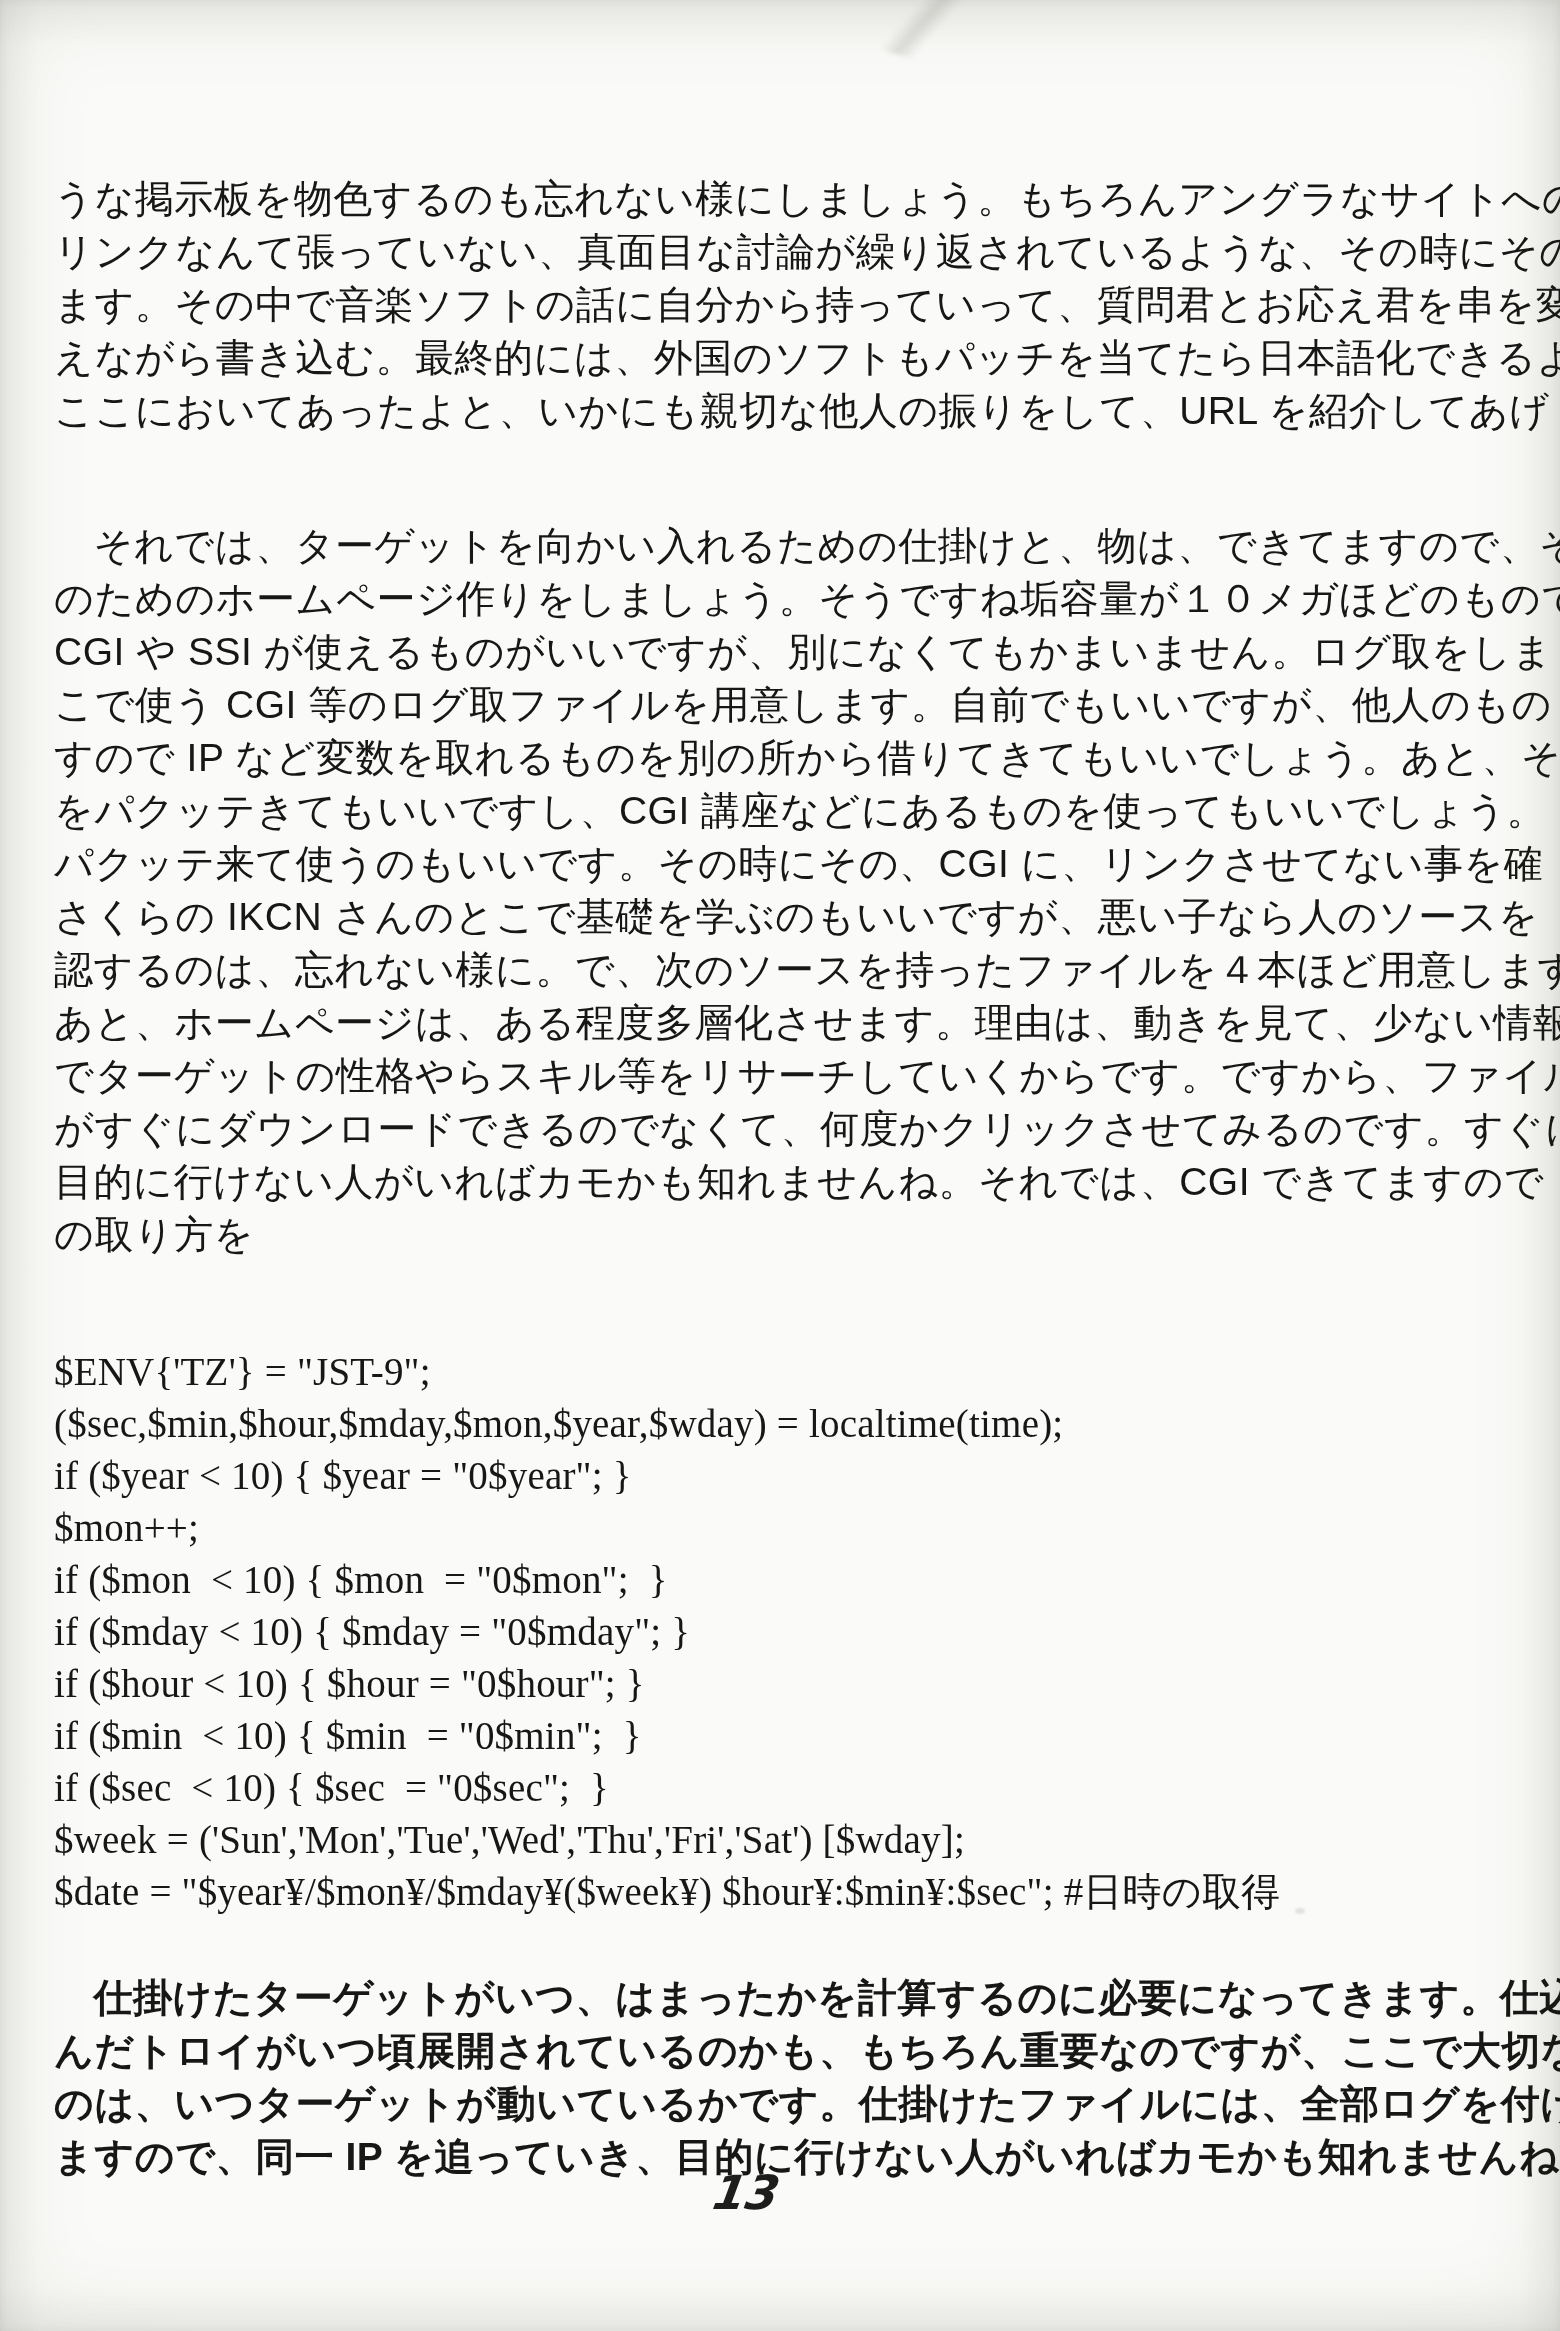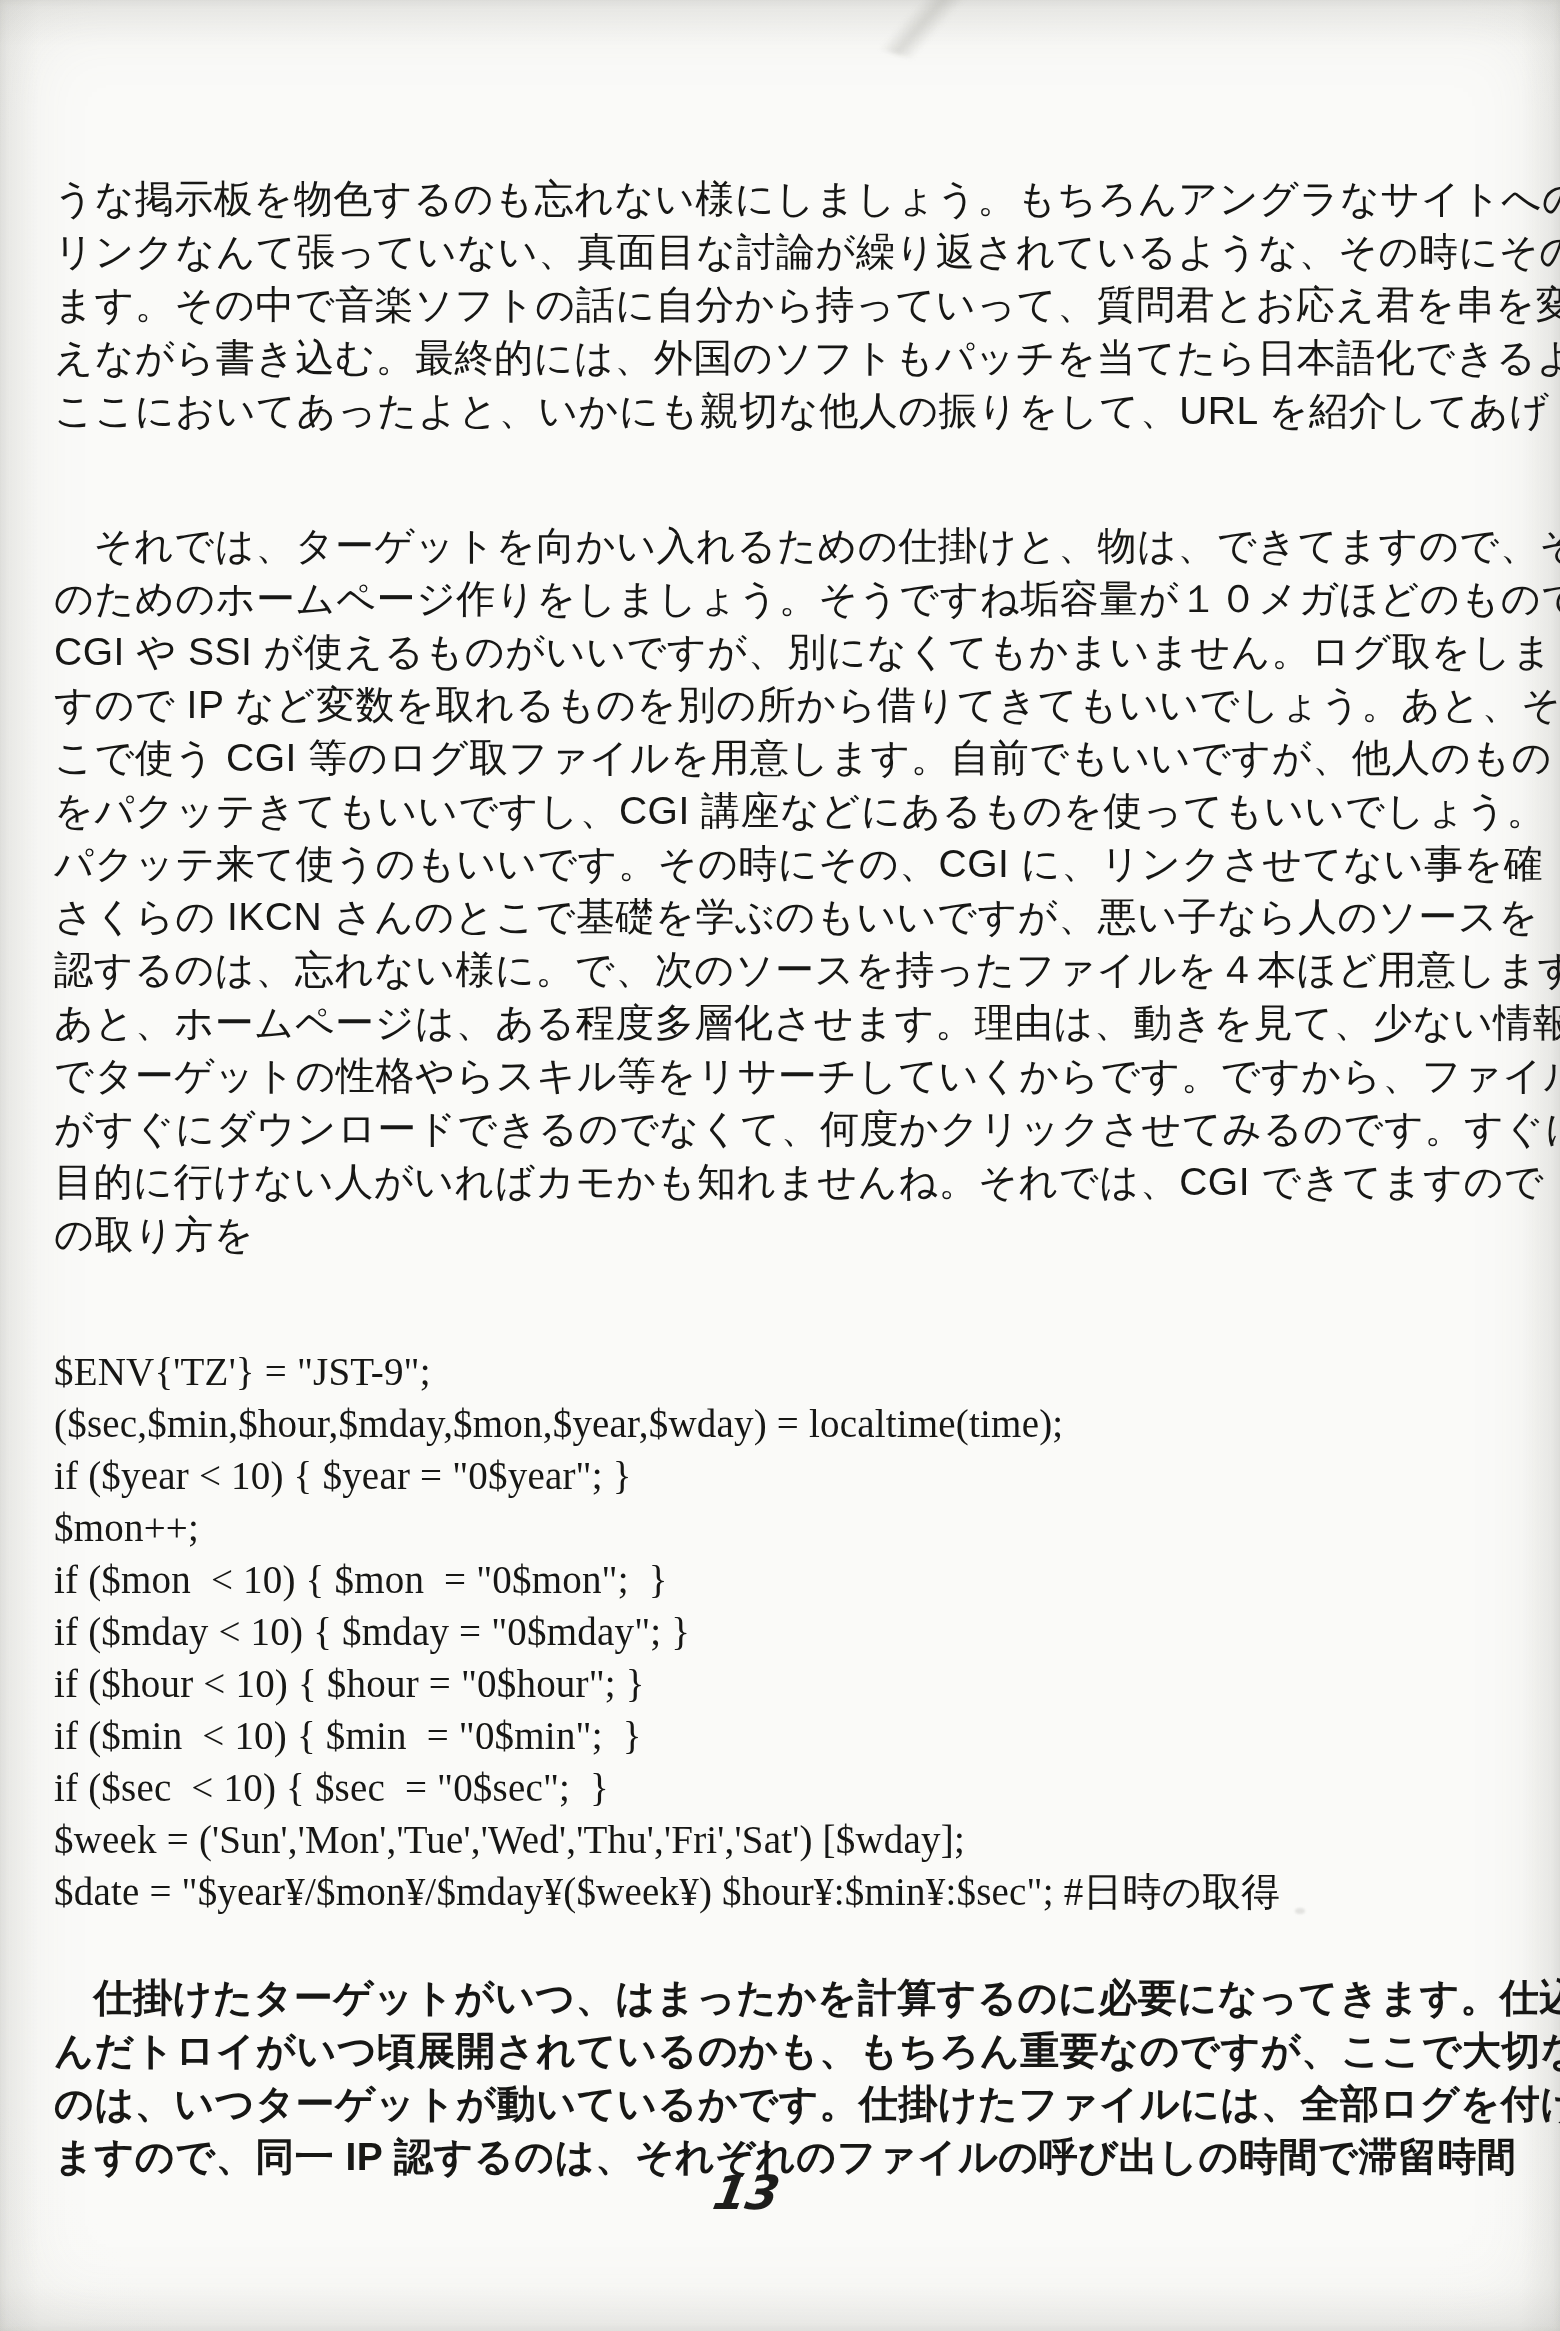--- a/index.html
+++ b/index.html
@@ -81,22 +81,22 @@
       <div class="line">リンクなんて張っていない、真面目な討論が繰り返されているような、その時にその</div>
       <div class="line">ます。その中で音楽ソフトの話に自分から持っていって、質問君とお応え君を串を変</div>
       <div class="line">えながら書き込む。最終的には、外国のソフトもパッチを当てたら日本語化できるよ。</div>
       <div class="line">ここにおいてあったよと、いかにも親切な他人の振りをして、URL を紹介してあげ</div>
     </div>
 
   <div class="block jp" id="para2">
       <div class="line">　それでは、ターゲットを向かい入れるための仕掛けと、物は、できてますので、そ</div>
       <div class="line">のためのホームページ作りをしましょう。そうですね垢容量が１０メガほどのもので、</div>
       <div class="line">CGI や SSI が使えるものがいいですが、別になくてもかまいません。ログ取をしま</div>
+      <div class="line">こで使う CGI 等のログ取ファイルを用意します。自前でもいいですが、他人のもの</div>
       <div class="line">すので IP など変数を取れるものを別の所から借りてきてもいいでしょう。あと、そ</div>
-      <div class="line">こで使う CGI 等のログ取ファイルを用意します。自前でもいいですが、他人のもの</div>
       <div class="line">をパクッテきてもいいですし、CGI 講座などにあるものを使ってもいいでしょう。</div>
       <div class="line">パクッテ来て使うのもいいです。その時にその、CGI に、リンクさせてない事を確</div>
       <div class="line">さくらの IKCN さんのとこで基礎を学ぶのもいいですが、悪い子なら人のソースを</div>
       <div class="line">認するのは、忘れない様に。で、次のソースを持ったファイルを４本ほど用意します。</div>
       <div class="line">あと、ホームページは、ある程度多層化させます。理由は、動きを見て、少ない情報</div>
       <div class="line">でターゲットの性格やらスキル等をリサーチしていくからです。ですから、ファイル</div>
       <div class="line">がすぐにダウンロードできるのでなくて、何度かクリックさせてみるのです。すぐに</div>
       <div class="line">目的に行けない人がいればカモかも知れませんね。それでは、CGI できてますので</div>
       <div class="line">の取り方を</div>
     </div>
@@ -112,19 +112,19 @@
       <div class="line">if ($min  &lt; 10) { $min  = "0$min";  }</div>
       <div class="line">if ($sec  &lt; 10) { $sec  = "0$sec";  }</div>
       <div class="line">$week = ('Sun','Mon','Tue','Wed','Thu','Fri','Sat') [$wday];</div>
       <div class="line">$date = "$year¥/$mon¥/$mday¥($week¥) $hour¥:$min¥:$sec"; #日時の取得</div>
     </div>
 
   <div class="block jp" id="para3">
       <div class="line">　仕掛けたターゲットがいつ、はまったかを計算するのに必要になってきます。仕込</div>
       <div class="line">んだトロイがいつ頃展開されているのかも、もちろん重要なのですが、ここで大切な</div>
       <div class="line">のは、いつターゲットが動いているかです。仕掛けたファイルには、全部ログを付け</div>
-      <div class="line">ますので、同一 IP 認するのは、それぞれのファイルの呼び出しの時間で滞留時間</div>
+      <div class="line">ますので、同一 IP を追っていき、目的に行けない人がいればカモかも知れませんね</div>
     </div>
 
   <div id="pagenum">13</div>
 
 </div>
 
 
 </body></html>

